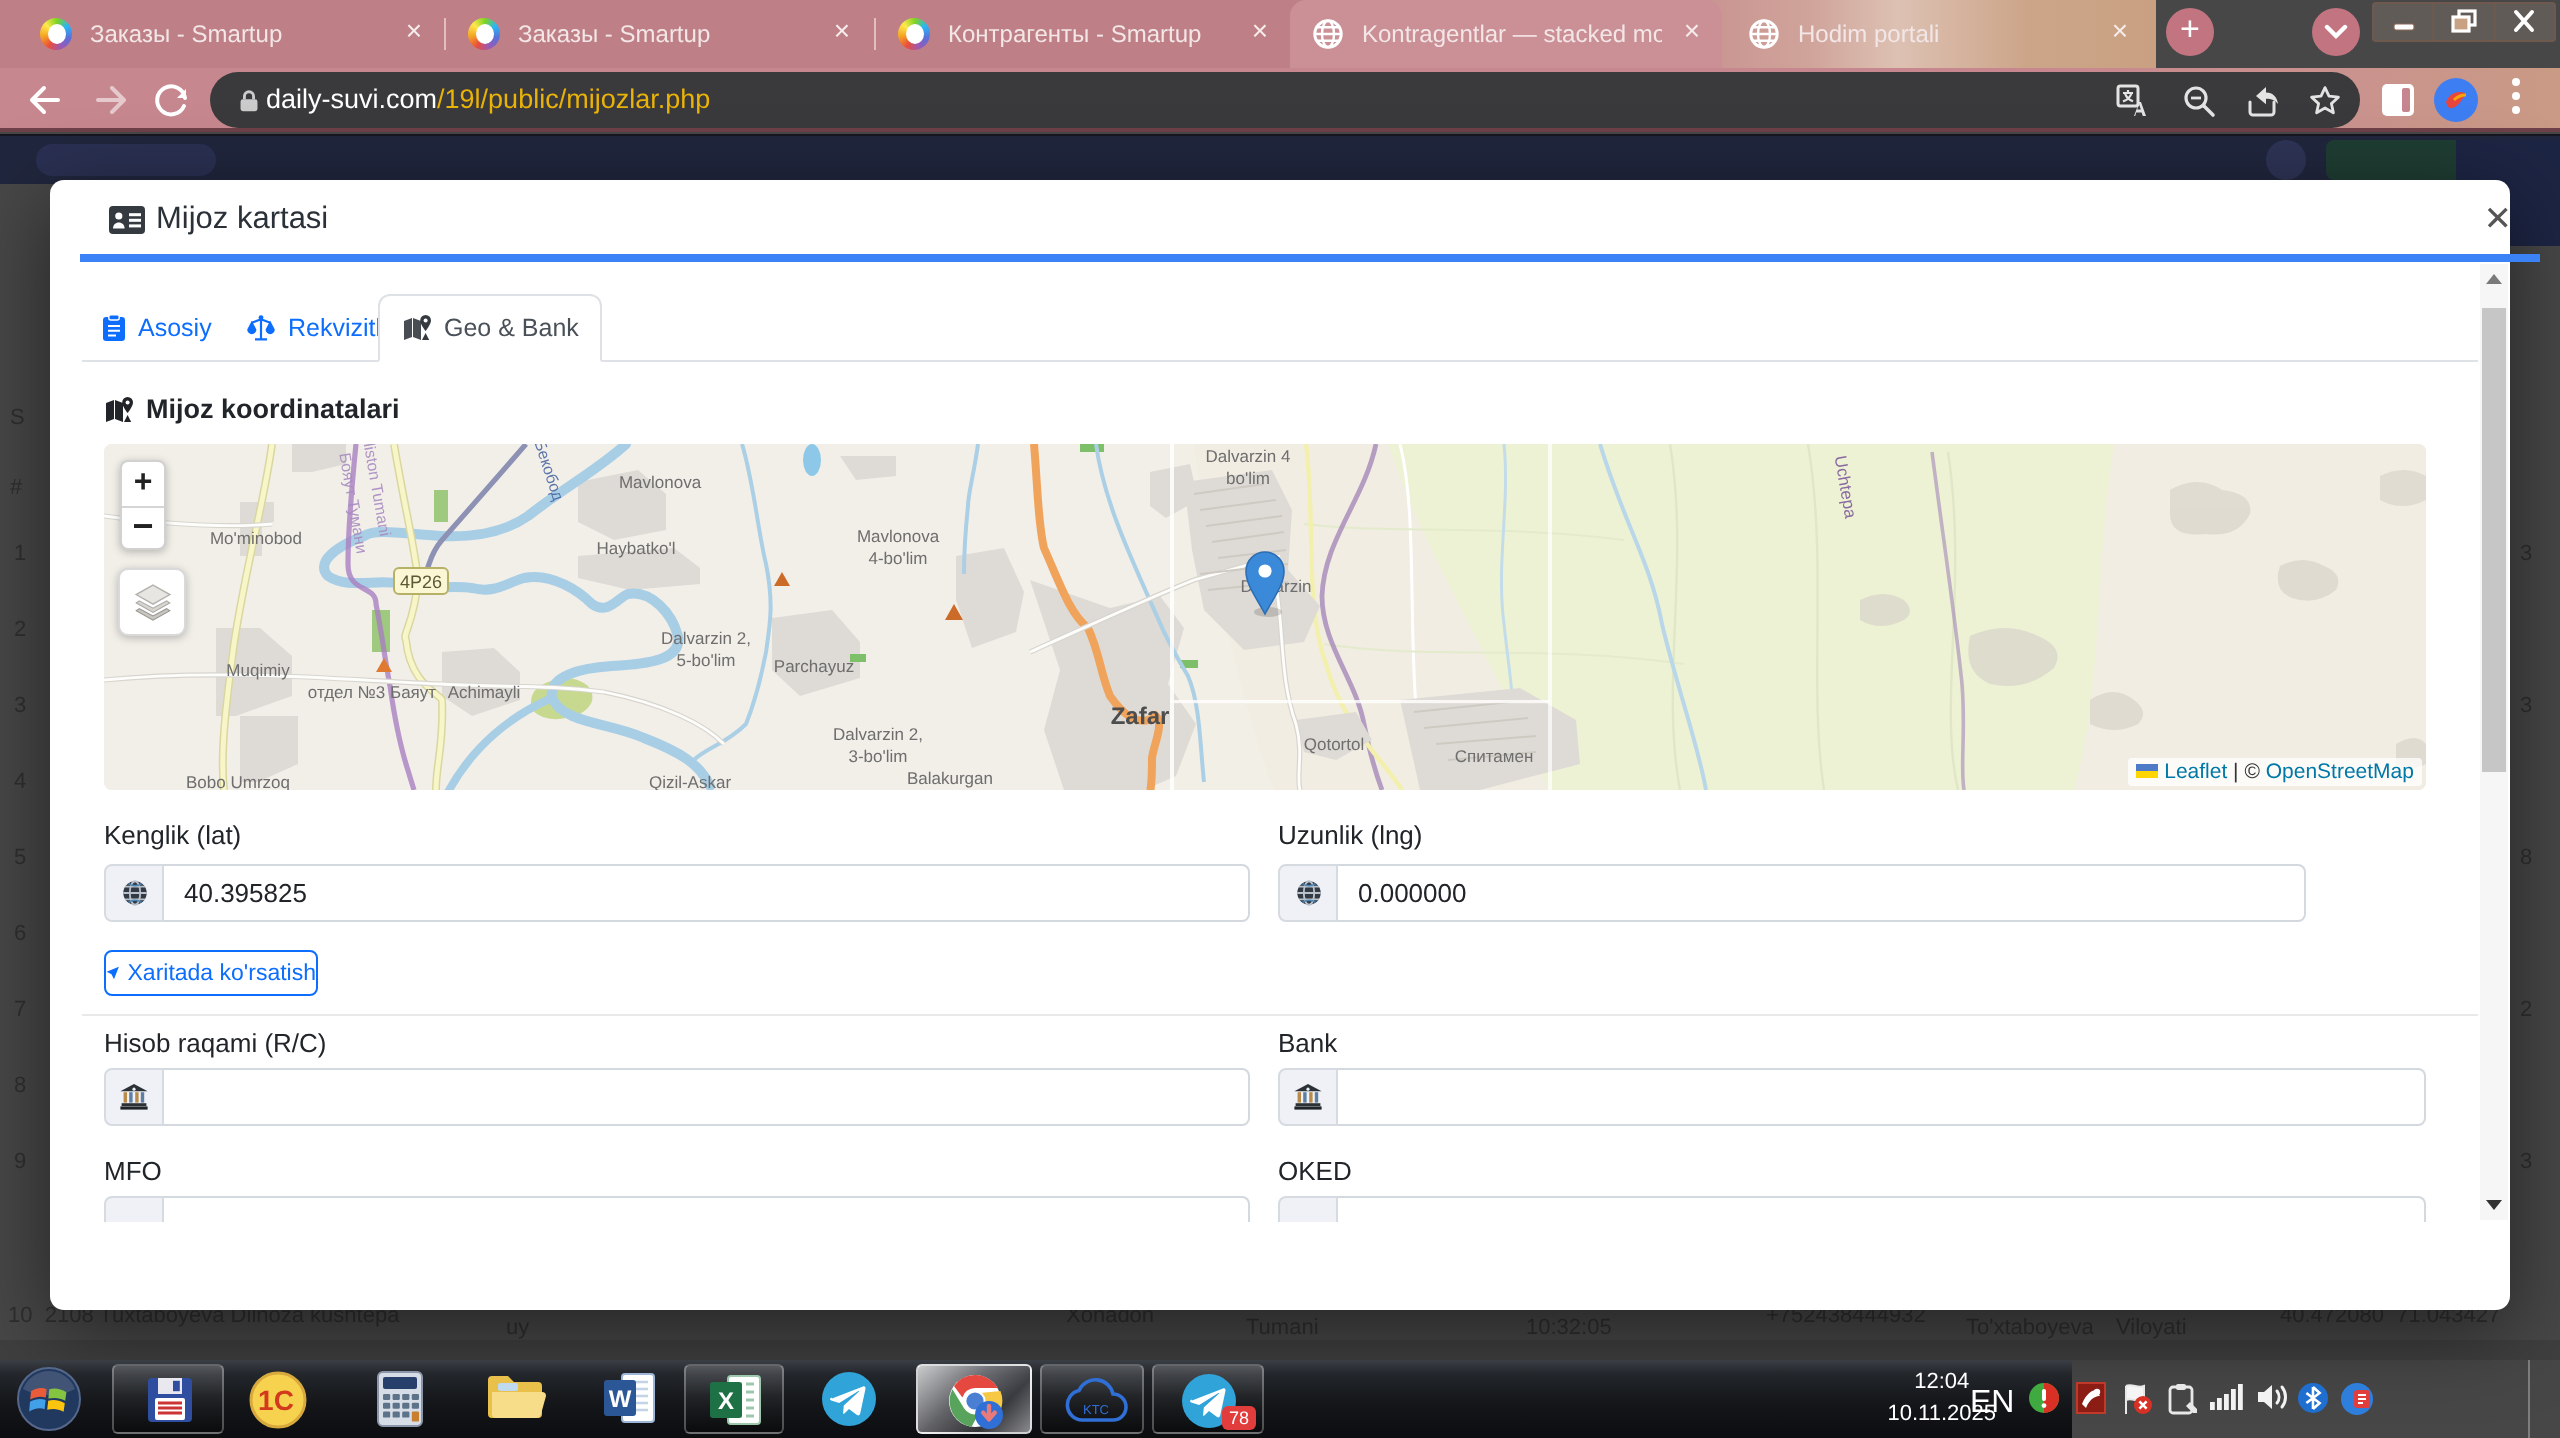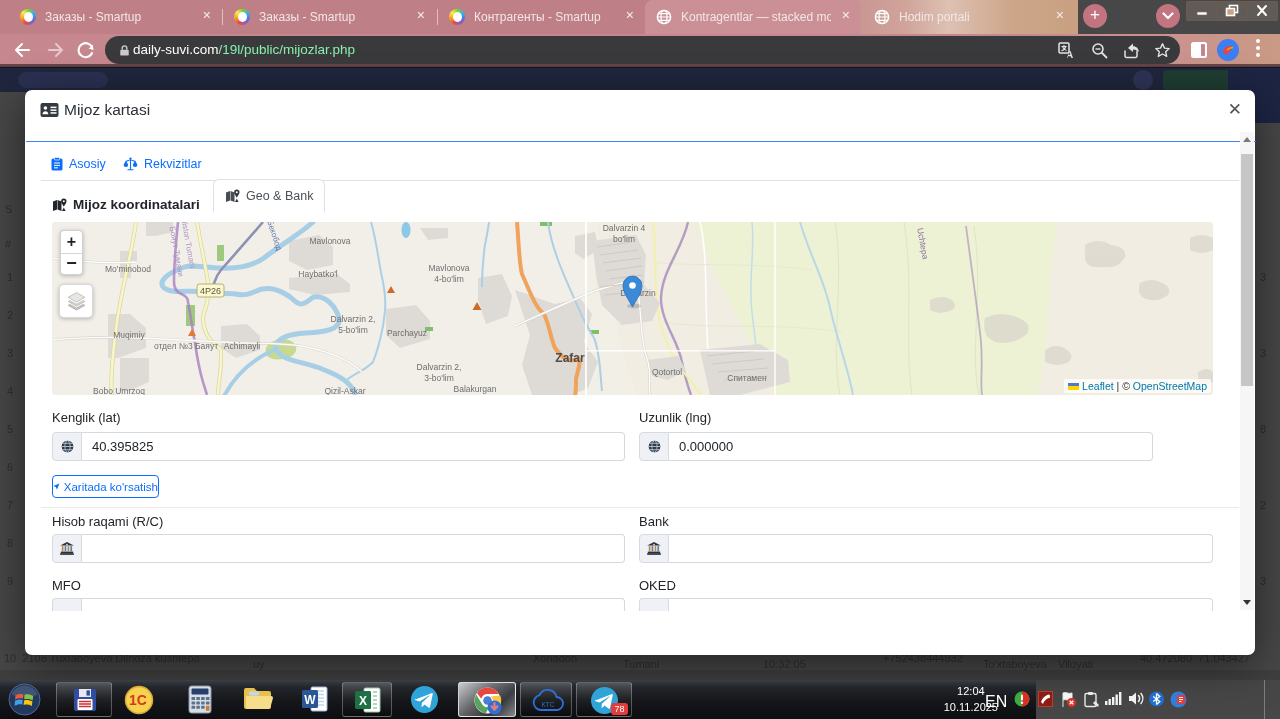--- a/index.html
+++ b/index.html
@@ -30,21 +30,21 @@
   #winline { position:absolute; left:0; top:64px; width:1280px; height:2px; background:#6e4049; }
 
   
   #pagebg { position:absolute; left:0; top:66px; width:1280px; height:614px; background:#474747; }
   #navybar { position:absolute; left:0; top:1px; width:1280px; height:25px; background:#20263d; border-top:1px solid #17151f; }
   .dimtxt { position:absolute; color:#2f2f2f; font-size:11px; }
 
   
   #modal { position:absolute; left:25px; top:90px; width:1230px; height:565px; background:#fff; border-radius:7px;
     box-shadow:0 10px 40px rgba(0,0,0,.5); }
-  #mheader { position:absolute; left:1px; top:0; width:1230px; height:52px; border-bottom:1px solid #3b82f6; }
+  #mheader { position:absolute; left:15px; top:0; width:1230px; height:41px; border-bottom:4px solid #3b82f6; }
   #mtitle { position:absolute; left:38px; top:11px; font-size:15.5px; font-weight:500; color:#2b3138; }
   #mclose { position:absolute; right:14px; top:9px; font-size:17px; color:#555; font-weight:400; }
 
   .navtab { position:absolute; top:57px; height:34px; font-size:12.5px; color:#0d6efd; display:flex; align-items:center; gap:6px; }
   #tab3 { border:1px solid #dee2e6; border-bottom:1px solid #fff; border-radius:6px 6px 0 0; color:#495057; background:#fff; z-index:2; }
   #tabline { position:absolute; left:16px; top:90px; width:1198px; height:1px; background:#dee2e6; }
 
   #secthead { position:absolute; left:27px; top:107px; font-size:13.5px; font-weight:700; color:#212529; display:flex; gap:6px; align-items:center; }
 
   #map { position:absolute; left:27px; top:132px; width:1161px; height:173px; border-radius:4px; overflow:hidden; background:#f2efe8; }
@@ -145,21 +145,21 @@
       </svg>
     <svg class="navic" style="left:76px;" viewBox="0 0 20 20">
         <path d="M16.5 9 A7 7 0 1 0 16 13" stroke="#fff" stroke-width="2" fill="none" stroke-linecap="round"></path>
         <path d="M17 4.5 V9 H12.5 Z" fill="#fff"></path>
       </svg>
     <div id="omnibox">
       <svg class="abs" style="left:14px; top:8px;" width="11" height="13" viewBox="0 0 13 14">
           <rect x="1.5" y="6" width="10" height="7" rx="1.4" fill="#cbcbcb"></rect>
           <path d="M3.8 6 V4.2 a2.7 2.7 0 0 1 5.4 0 V6" stroke="#cbcbcb" stroke-width="1.7" fill="none"></path>
         </svg>
-      <div class="abs" style="left:28px; top:6px; font-size:13.5px; color:#fff;">daily-suvi.com<span style="color:#86efac;">/19l/public/mijozlar.php</span></div>
+      <div class="abs" style="left:28px; top:6px; font-size:13.5px; color:#fff;">daily-suvi.com<span style="color:#eab308;">/19l/public/mijozlar.php</span></div>
 
       <svg class="abs" style="left:953px; top:6px;" width="17" height="17" viewBox="0 0 17 17">
           <rect x="1" y="1" width="10" height="10" rx="1.2" fill="none" stroke="#e3e3e3" stroke-width="1.5"></rect>
           <path d="M3.5 4.5 h5 M6 3 v1.5 M7.8 4.5 c-.6 2-2.3 3.6-4.3 4.2 M4.5 4.7 c.6 1.8 2.2 3.3 4 3.9" stroke="#e3e3e3" stroke-width="1.1" fill="none"></path>
           <path d="M9 16 l2.6-7 h.9 L15 16 h-1.6 l-.6-1.8 h-2.7 L9.6 16 Z M10.6 12.8 h1.8 L11.5 10 Z" fill="#e3e3e3"></path>
         </svg>
       <svg class="abs" style="left:986px; top:6px;" width="17" height="17" viewBox="0 0 17 17">
           <circle cx="7" cy="7" r="5" fill="none" stroke="#e3e3e3" stroke-width="1.6"></circle>
           <path d="M11 11 L15.5 15.5" stroke="#e3e3e3" stroke-width="1.8" stroke-linecap="round"></path>
           <path d="M4.5 7 h5" stroke="#e3e3e3" stroke-width="1.4"></path>
@@ -237,21 +237,21 @@
           <rect x="0.5" y="1.5" width="11" height="12" rx="1.6" fill="#0d6efd"></rect>
           <rect x="3.4" y="0.4" width="5.2" height="2.6" rx="1" fill="#0d6efd" stroke="#fff" stroke-width=".7"></rect>
           <path d="M3 6 h6 M3 8.4 h6 M3 10.8 h4" stroke="#fff" stroke-width="1"></path>
         </svg>Asosiy</div>
     <div class="navtab" style="left:98px;"><svg width="15" height="14" viewBox="0 0 15 14">
           <circle cx="7.5" cy="1.8" r="1.2" fill="#0d6efd"></circle>
           <path d="M7.5 2 v10.5 M4.5 12.7 h6 M7.5 2.6 L2.9 4.4 M7.5 2.6 L12.1 4.4" stroke="#0d6efd" stroke-width="1.1" fill="none"></path>
           <path d="M0.6 7.8 L2.9 3.4 L5.2 7.8 a2.3 2.3 0 0 1 -4.6 0 Z" fill="#0d6efd"></path>
           <path d="M9.8 7.8 L12.1 3.4 L14.4 7.8 a2.3 2.3 0 0 1 -4.6 0 Z" fill="#0d6efd"></path>
         </svg>Rekvizitlar</div>
-    <div class="navtab" id="tab3" style="left:188px; padding:0 11px;margin-top:32px;"><svg width="15" height="14" viewBox="0 0 15 14">
+    <div class="navtab" id="tab3" style="left:164px; padding:0 11px;"><svg width="15" height="14" viewBox="0 0 15 14">
           <path d="M1 3.5 L5 2 V11.5 L1 13 Z M5.5 2 L9.5 3.5 V13 L5.5 11.5 Z" fill="#343a40" opacity=".9"></path>
           <path d="M11.8 0.5 a2.7 2.7 0 0 1 2.7 2.7 c0 1.9-2.7 5.3-2.7 5.3 s-2.7-3.4-2.7-5.3 a2.7 2.7 0 0 1 2.7-2.7 Z" fill="#343a40"></path>
           <circle cx="11.8" cy="3.2" r="1" fill="#fff"></circle>
           <path d="M10 13 l1.8-3.5 1.8 3.5 Z" fill="#343a40"></path>
         </svg>Geo &amp; Bank</div>
     <div id="tabline"></div>
     <div id="secthead"><svg width="15" height="14" viewBox="0 0 15 14">
           <path d="M1 3.5 L5 2 V11.5 L1 13 Z M5.5 2 L9.5 3.5 V13 L5.5 11.5 Z" fill="#212529"></path>
           <path d="M11.8 0.5 a2.7 2.7 0 0 1 2.7 2.7 c0 1.9-2.7 5.3-2.7 5.3 s-2.7-3.4-2.7-5.3 a2.7 2.7 0 0 1 2.7-2.7 Z" fill="#212529"></path>
           <circle cx="11.8" cy="3.2" r="1" fill="#fff"></circle>

